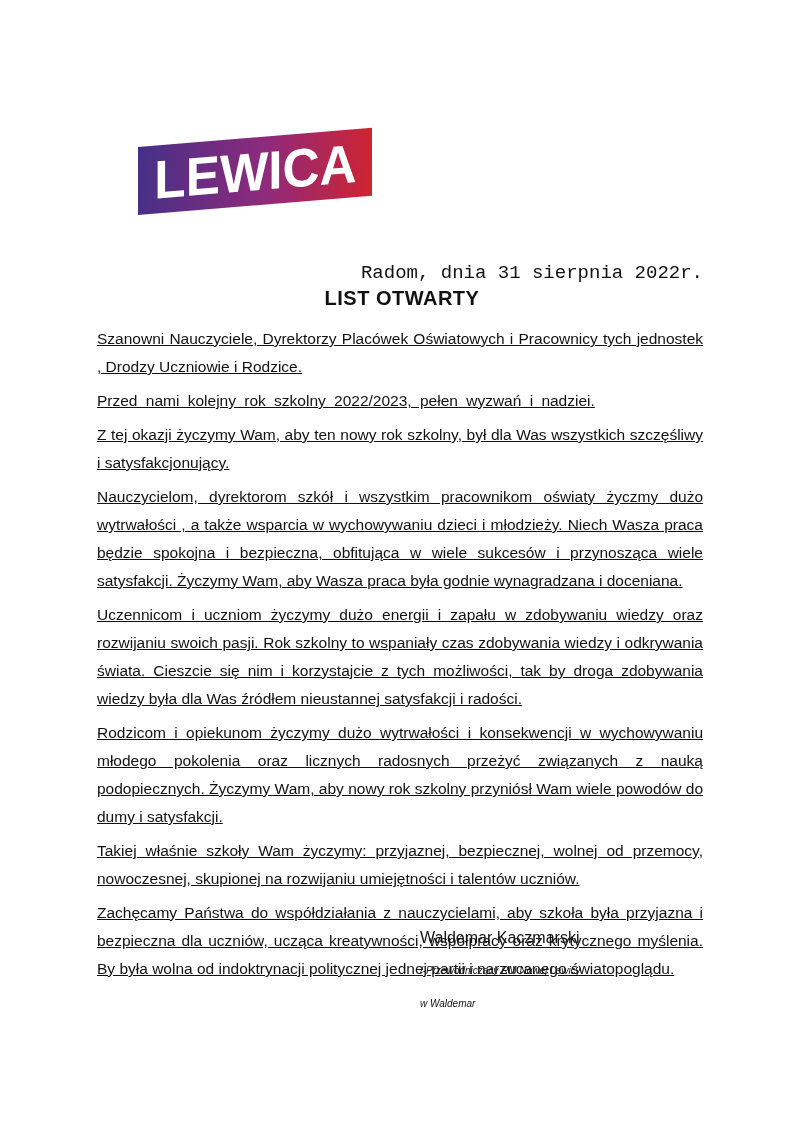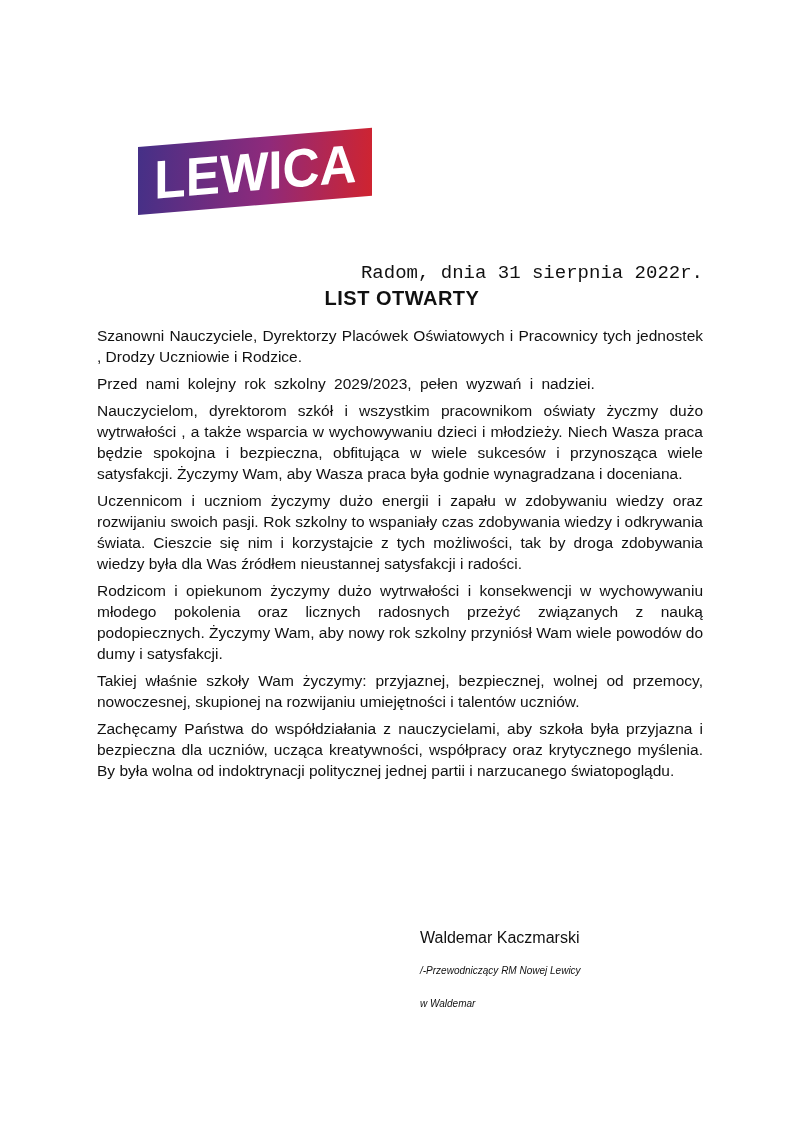--- a/index.html
+++ b/index.html
@@ -64,22 +64,23 @@
   }
   .body-text {
     position: absolute;
     left: 97px;
     top: 325px;
     width: 606px;
   }
   .body-text p {
     margin: 0 0 6px 0;
     font-size: 15.5px;
-    line-height: 21px;
+    line-height: 28px;
     text-align: justify;
+    text-decoration: underline;
   }
   .body-text p.spaced {
     word-spacing: 4px;
     text-align: left;
   }
   .signature {
     position: absolute;
     left: 420px;
     top: 928px;
     width: 300px;
@@ -103,21 +104,22 @@
   <div class="logo" style="background: linear-gradient(93deg, #453087 0%, #8f2a7b 55%, #cf2430 100%);">
     <span class="logo-text">LEWICA</span>
   </div>
 
   <div class="date-line">Radom, dnia 31 sierpnia 2022r.</div>
 
   <h1 class="title">LIST OTWARTY</h1>
 
   <div class="body-text">
     <p>Szanowni Nauczyciele, Dyrektorzy Placówek Oświatowych i Pracownicy tych jednostek , Drodzy Uczniowie i Rodzice.</p>
-    <p class="spaced">Przed nami kolejny rok szkolny 2029/2023, pełen wyzwań i nadziei.</p>
+    <p class="spaced">Przed nami kolejny rok szkolny 2022/2023, pełen wyzwań i nadziei.</p>
+    <p>Z tej okazji życzymy Wam, aby ten nowy rok szkolny, był dla Was wszystkich szczęśliwy i satysfakcjonujący.</p>
     <p>Nauczycielom, dyrektorom szkół i wszystkim pracownikom oświaty życzmy dużo wytrwałości , a także wsparcia w wychowywaniu dzieci i młodzieży. Niech Wasza praca będzie spokojna i bezpieczna, obfitująca w wiele sukcesów i przynosząca wiele satysfakcji. Życzymy Wam, aby Wasza praca była godnie wynagradzana i doceniana.</p>
     <p>Uczennicom i uczniom życzymy dużo energii i zapału w zdobywaniu wiedzy oraz rozwijaniu swoich pasji. Rok szkolny to wspaniały czas zdobywania wiedzy i odkrywania świata. Cieszcie się nim i korzystajcie z tych możliwości, tak by droga zdobywania wiedzy była dla Was źródłem nieustannej satysfakcji i radości.</p>
     <p>Rodzicom i opiekunom życzymy dużo wytrwałości i konsekwencji w wychowywaniu młodego pokolenia oraz licznych radosnych przeżyć związanych z nauką podopiecznych. Życzymy Wam, aby nowy rok szkolny przyniósł Wam wiele powodów do dumy i satysfakcji.</p>
     <p>Takiej właśnie szkoły Wam życzymy: przyjaznej, bezpiecznej, wolnej od przemocy, nowoczesnej, skupionej na rozwijaniu umiejętności i talentów uczniów.</p>
     <p>Zachęcamy Państwa do współdziałania z nauczycielami, aby szkoła była przyjazna i bezpieczna dla uczniów, ucząca kreatywności, współpracy oraz krytycznego myślenia. By była wolna od indoktrynacji politycznej jednej partii i narzucanego światopoglądu.</p>
   </div>
 
   <div class="signature">
     <p>Waldemar Kaczmarski</p>
     <p class="italic">/-Przewodniczący RM Nowej Lewicy</p>

